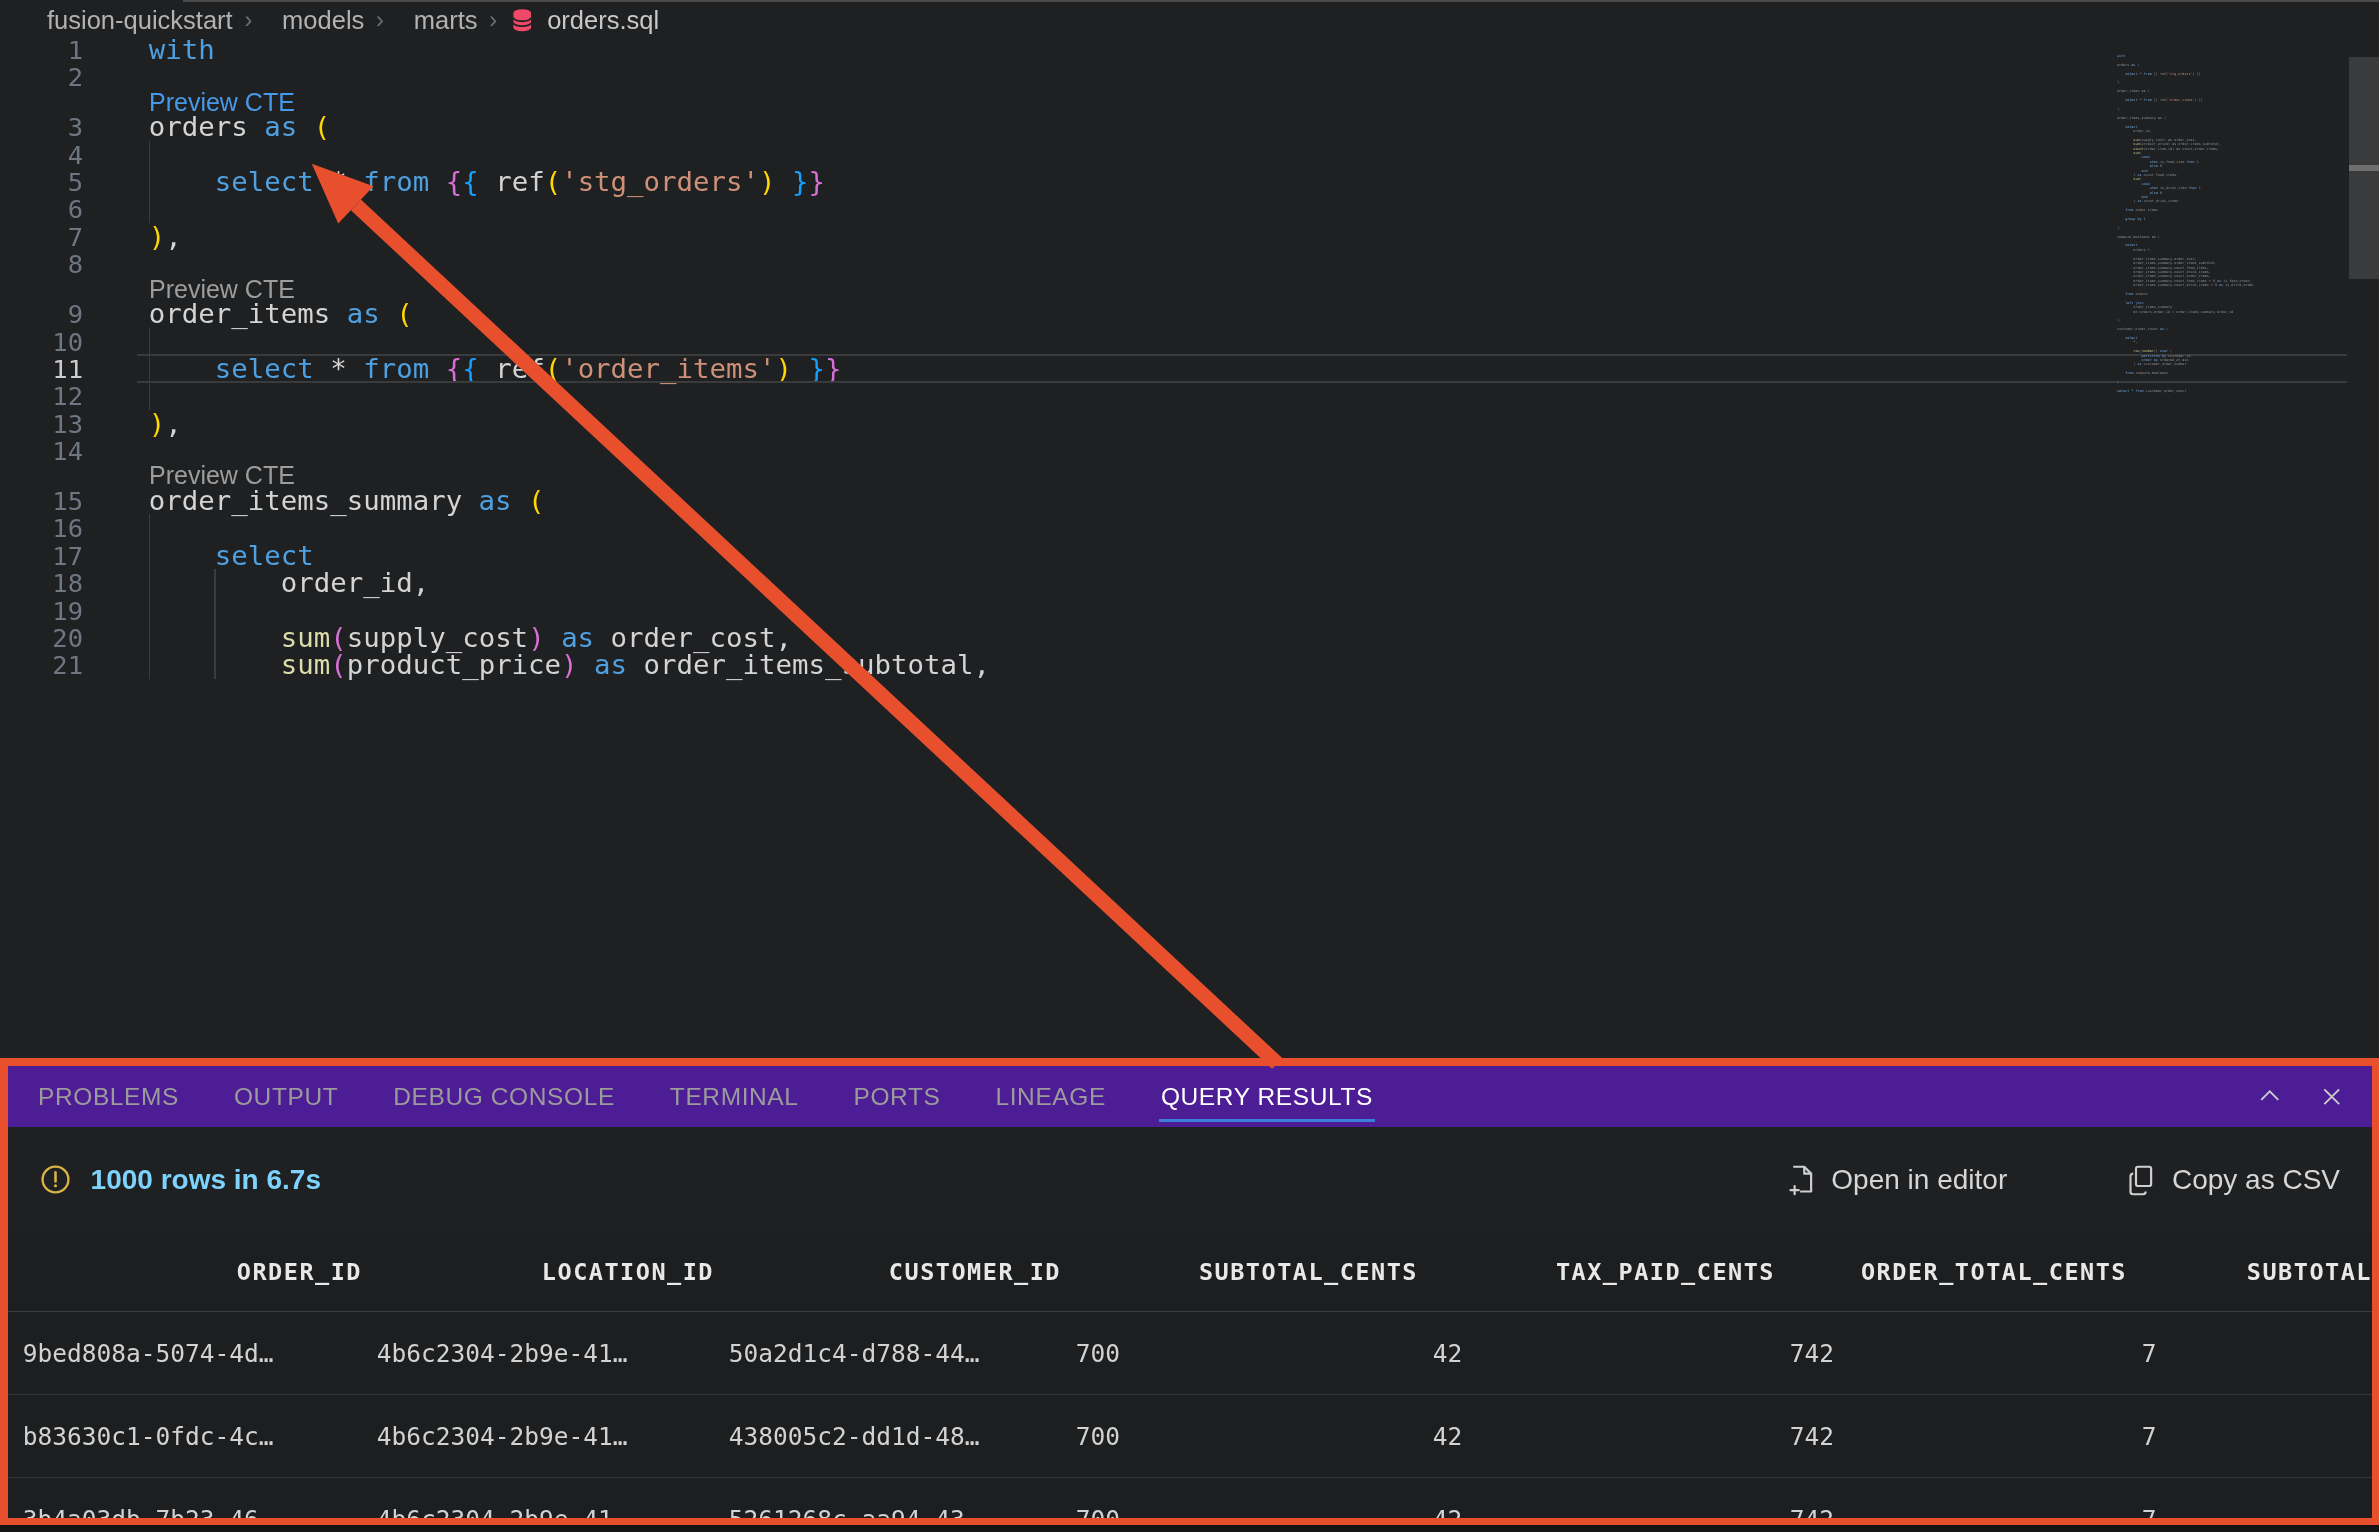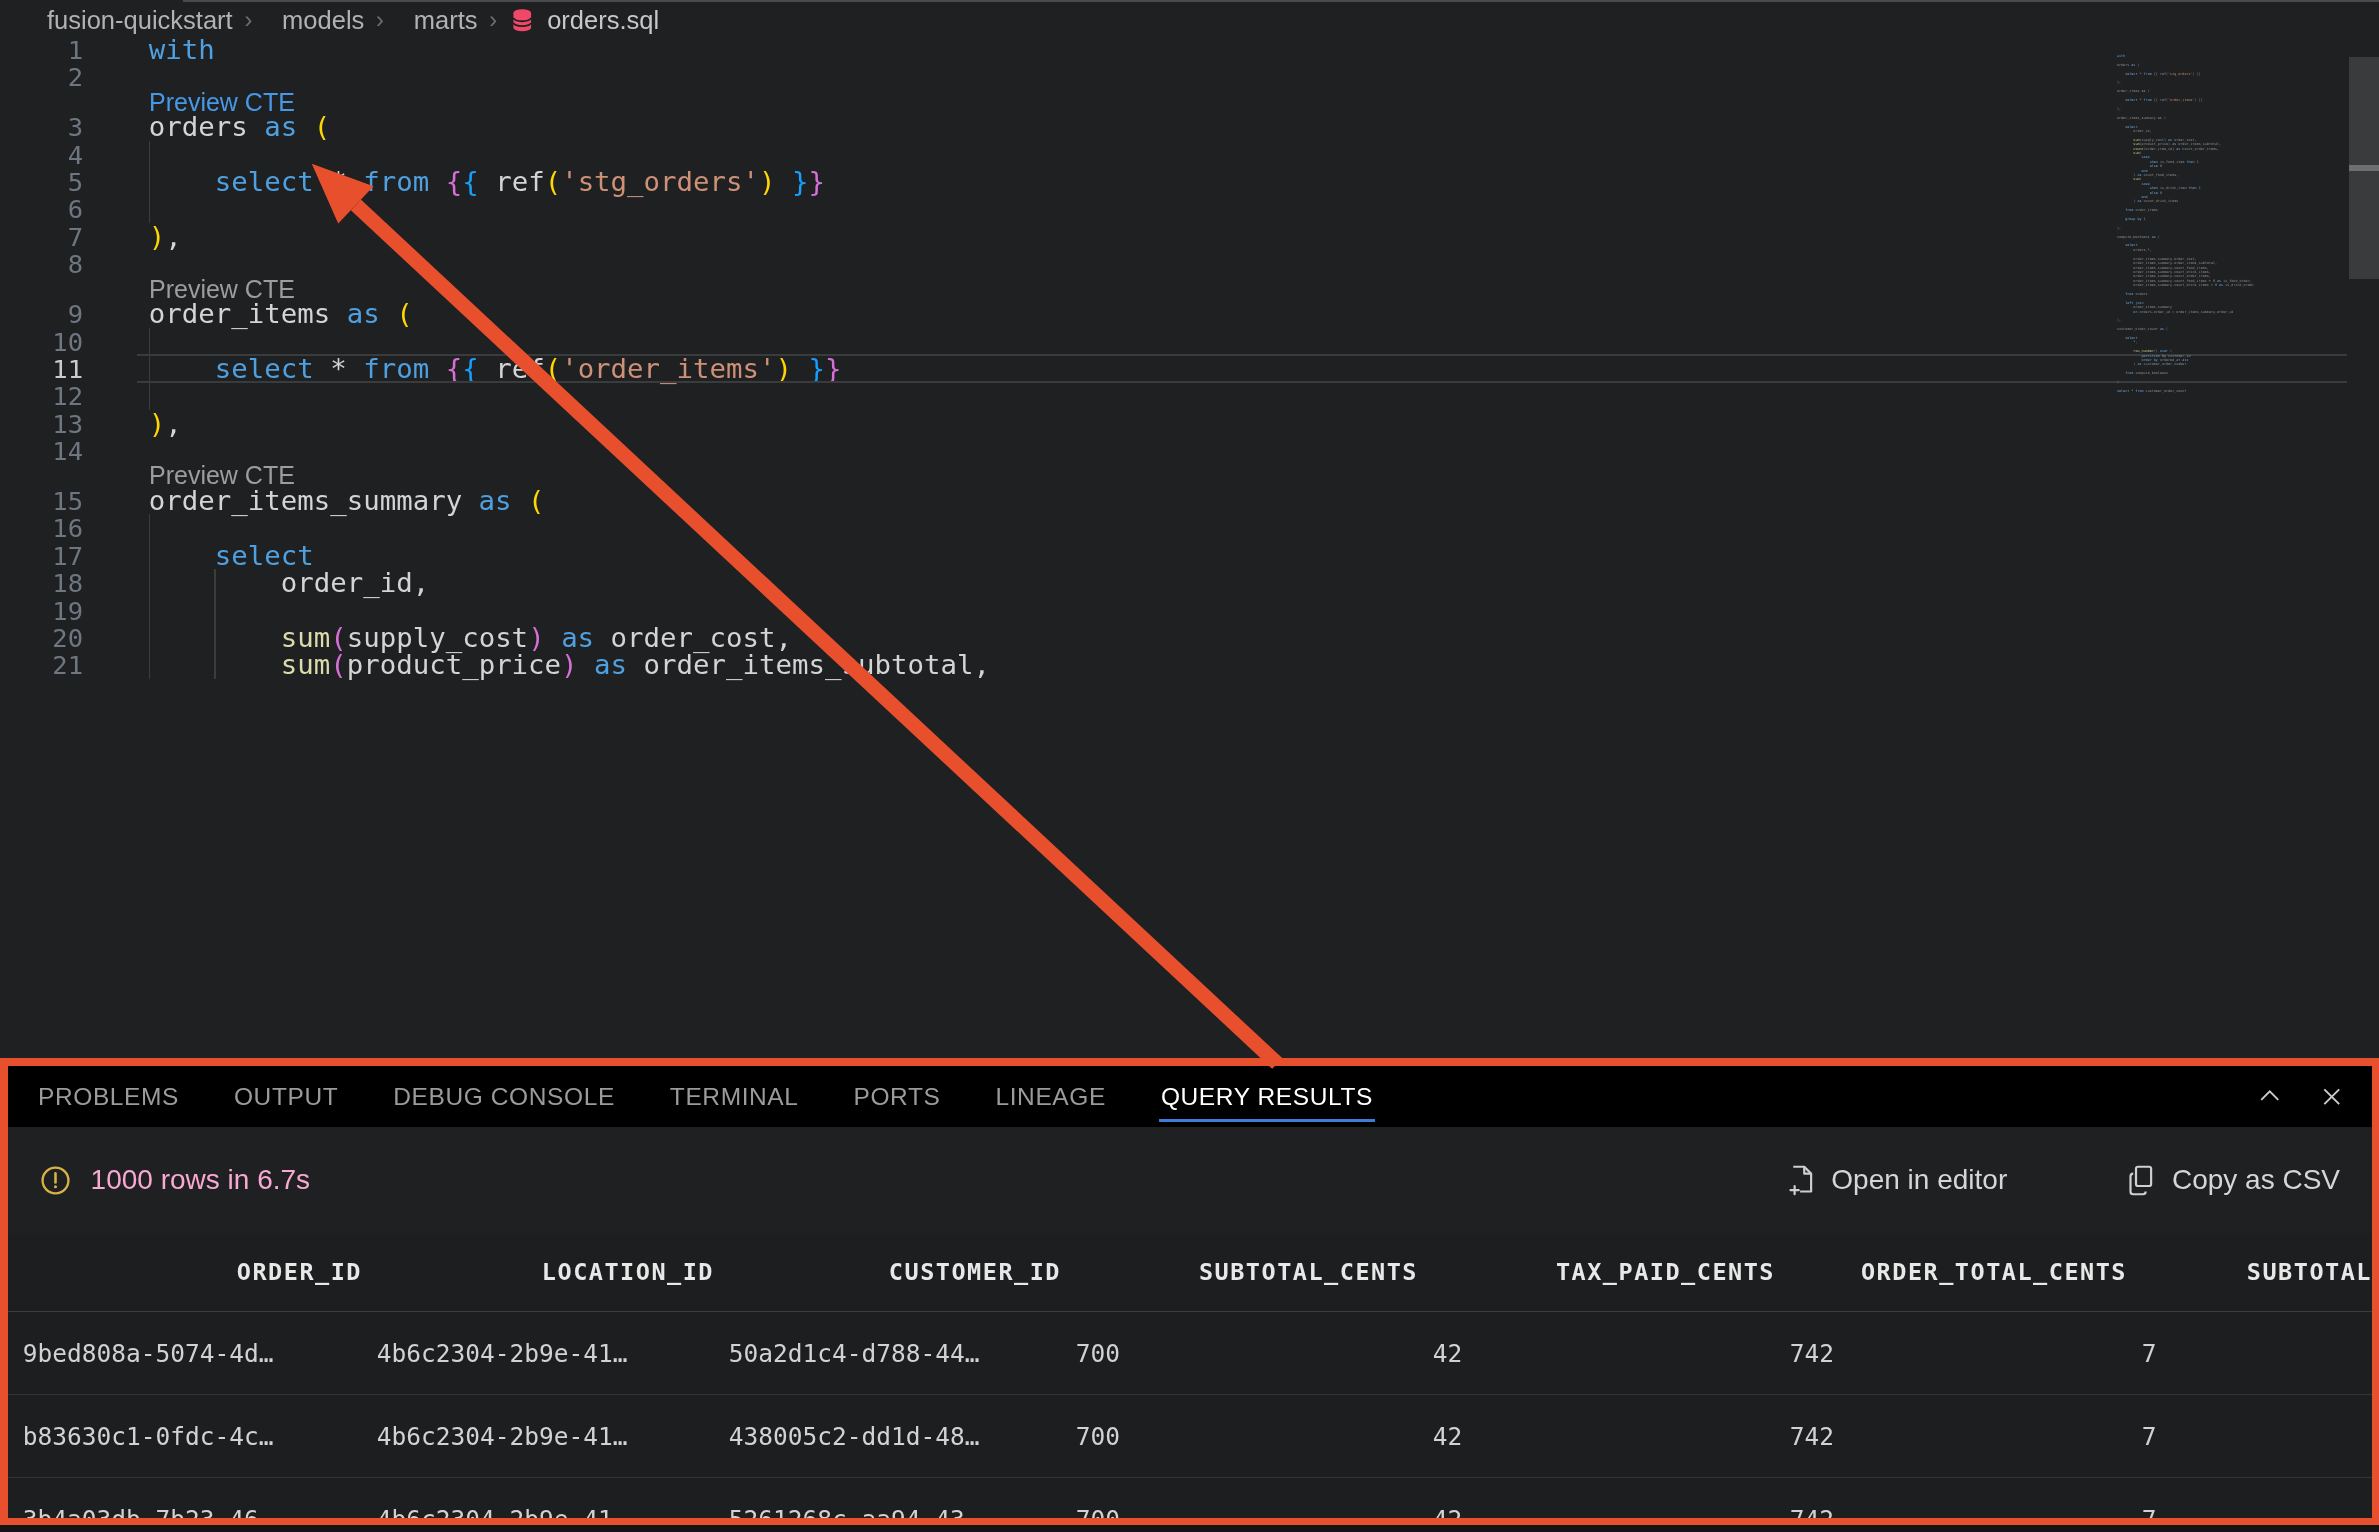--- a/index.html
+++ b/index.html
@@ -39,31 +39,31 @@
   #minimap{position:absolute;top:54px;left:2117px;width:227px;margin:0;z-index:3;
            font-family:"DejaVu Sans Mono",monospace;font-size:3.4px;line-height:4.4px;
            color:#8f8f8f;white-space:pre;cursor:pointer;}
   .mm-kw{color:#6ea3d8;} .mm-str{color:#c08a6a;} .mm-fn{color:#c9c98f;}
   .scrollbar{position:absolute;right:0;top:0;width:33px;height:1058px;z-index:3;}
   .scroll-thumb{position:absolute;top:57px;left:2px;width:30px;height:222px;background:#3a3b3d;cursor:pointer;}
   .thumb-line{position:absolute;top:108px;left:0;width:100%;height:5.9px;background:#6f6f6f;}
   
   .annotation-box{position:absolute;left:0;top:1058px;width:2380px;height:468px;z-index:6;
                   border:8.8px solid #e8502d;box-sizing:border-box;overflow:hidden;background:#1d1e1f;}
-  .panel-tabs{height:61px;background:#000000;display:flex;align-items:center;padding:0 27.4px 0 30px;}
+  .panel-tabs{height:61px;background:#4c1d95;display:flex;align-items:center;padding:0 27.4px 0 30px;}
   #tabs{display:flex;gap:55px;height:100%;align-items:center;flex:1;}
   .panel-tab{color:#9b9b9b;font-size:24.5px;letter-spacing:0.6px;height:100%;display:flex;align-items:center;
              position:relative;cursor:pointer;white-space:nowrap;}
   .panel-tab.active{color:#ffffff;}
   .panel-tab.active::after{content:"";position:absolute;left:-2px;right:-2px;bottom:4.9px;height:2.9px;background:#3b7dd8;}
   .panel-window-icons{display:flex;gap:37px;align-items:center;}
   .win-icon{cursor:pointer;display:flex;}
   .panel-toolbar{height:106px;display:flex;align-items:center;justify-content:space-between;
                  padding:0 32px;background:#1f2022;}
-  .status{display:flex;gap:19.6px;align-items:flex-end;font-size:28px;color:#f9a8d4;}
+  .status{display:flex;gap:19.6px;align-items:flex-start;font-size:28px;color:#7dd3fc;font-weight:bold;}
   .actions{display:flex;gap:120px;align-items:center;}
   .action-btn{display:flex;gap:15.7px;align-items:center;font-size:28px;color:#d6d6d6;cursor:pointer;}
   
   #results-table{width:100%;border-collapse:collapse;table-layout:fixed;
                  font-family:"DejaVu Sans Mono",monospace;}
   #results-table th{text-align:right;font-size:23.5px;font-weight:bold;letter-spacing:1.5px;color:#e8e8e8;
                     height:78px;padding:0 0 0 14.7px;border-bottom:1px solid #3d3d3d;overflow:hidden;white-space:nowrap;}
   #results-table td{font-size:24.5px;color:#d2d2d2;height:82px;padding:0 0 0 14.7px;
                     border-bottom:1px solid #333436;overflow:hidden;white-space:nowrap;}
   .bottom-strip{position:absolute;left:0;top:1525px;width:100%;height:7.8px;background:#151515;z-index:7;}

